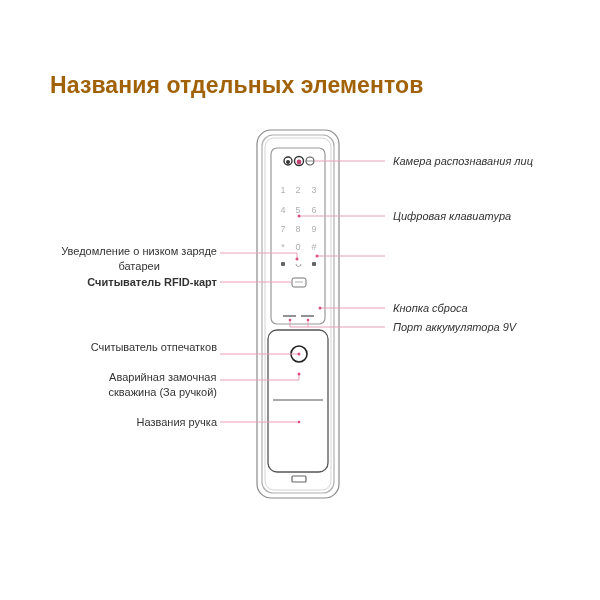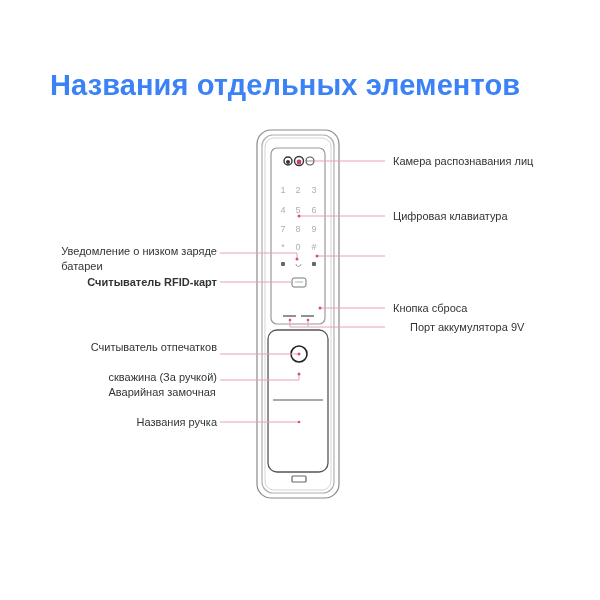--- a/index.html
+++ b/index.html
@@ -1,22 +1,22 @@
 <!DOCTYPE html>
 <html><head>
   <meta charset="utf-8">
   <style>
     html, body { margin: 0; padding: 0; background: #ffffff; }
     body { width: 600px; height: 600px; position: relative; overflow: hidden;
            font-family: "Liberation Sans", sans-serif; color: #222; }
-    .title { position: absolute; left: 50px; top: 73px; font-size: 29px; font-weight: bold;
-             line-height: 25px; color: #3b82f6; letter-spacing: 0.1px; }
+    .title { position: absolute; left: 50px; top: 73px; font-size: 23px; font-weight: bold;
+             line-height: 25px; color: #a16207; letter-spacing: 0.1px; }
     .label { position: absolute; font-size: 11px; line-height: 15px; color: #333; white-space: nowrap; }
-    .label.right { text-align: left; margin-left: 48px; }
-    .label.left { text-align: left; }
+    .label.right { text-align: center; margin-left: 48px; }
+    .label.left { text-align: left; font-style: italic; }
     svg.diagram { position: absolute; left: 0; top: 0; }
   </style>
 </head>
 <body>
 
 <div class="title">
   <div>Названия отдельных элементов</div>
 </div>
 
 <svg class="diagram" width="600" height="600" viewBox="0 0 600 600">
@@ -105,33 +105,33 @@
   <div>Уведомление о низком заряде</div>
   <div>батареи</div>
 </div>
 <div class="label right" style="right:383px; top:275px;font-weight:bold;">
   <div>Считыватель RFID-карт</div>
 </div>
 <div class="label right" style="right:383px; top:340px;">
   <div>Считыватель отпечатков</div>
 </div>
 <div class="label right" style="right:383px; top:370px;">
+  <div>Аварийная замочная</div>
   <div>скважина (За ручкой)</div>
-  <div>Аварийная замочная</div>
 </div>
 <div class="label right" style="right:383px; top:415px;">
   <div>Названия ручка</div>
 </div>
 
 <div class="label left" style="left:393px; top:154px;">
   <div>Камера распознавания лиц</div>
 </div>
 <div class="label left" style="left:393px; top:209px;">
   <div>Цифровая клавиатура</div>
 </div>
 <div class="label left" style="left:393px; top:255px;">
 </div>
 <div class="label left" style="left:393px; top:301px;">
   <div>Кнопка сброса</div>
 </div>
-<div class="label left" style="left:410px; top:320px;">
+<div class="label left" style="left:393px; top:320px;">
   <div>Порт аккумулятора 9V</div>
 </div>
 
 </body></html>

